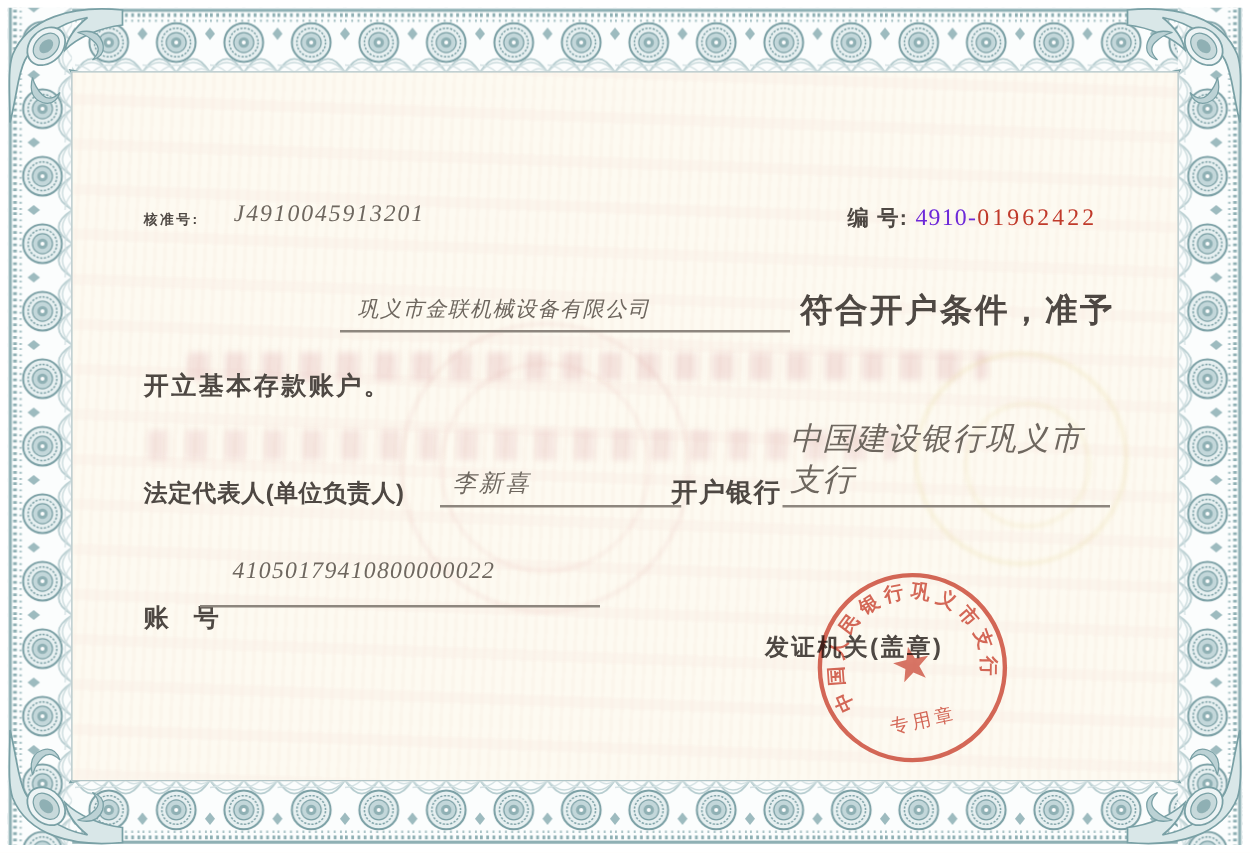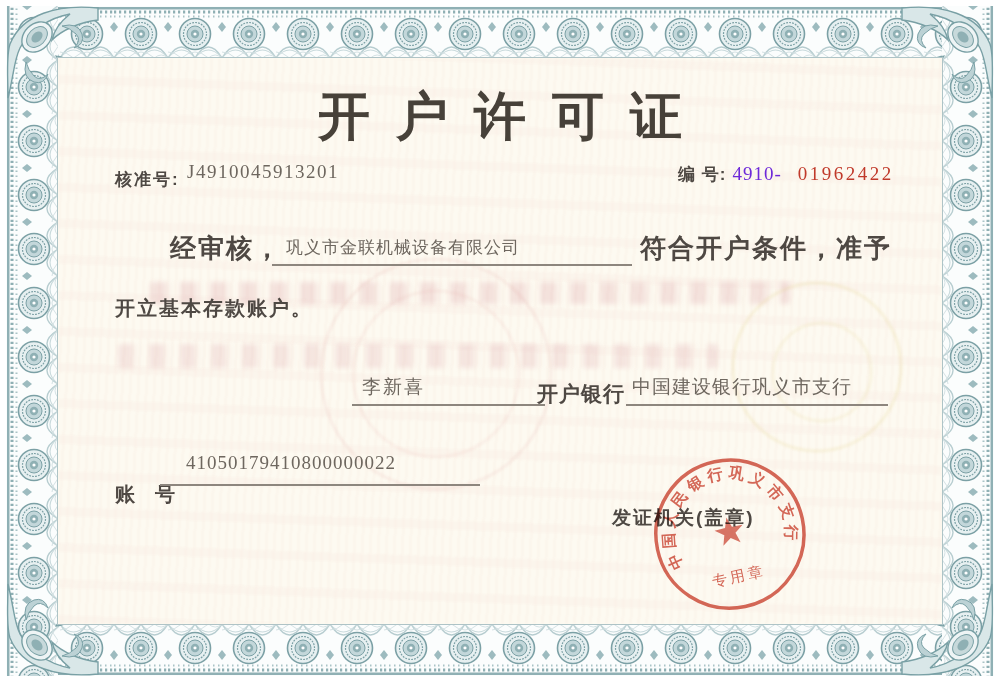--- a/index.html
+++ b/index.html
@@ -40,43 +40,43 @@
   .wm-ring-pink-inner { left:352px; top:290px; width:168px; height:168px; border:2px solid rgba(225,160,155,0.18); }
   .wm-ring-gold-outer { left:732px; top:282px; width:170px; height:170px; border:2px solid rgba(226,208,130,0.32); }
   .wm-ring-gold-inner { left:772px; top:322px; width:100px; height:100px; border:2px solid rgba(226,208,130,0.24); }
   
   .title {
     position:absolute; left:0; right:0; top:82px; text-align:center;
     font-family:"Liberation Serif", serif; font-weight:700; font-size:52px;
     letter-spacing:26px; padding-left:26px; color:#474139;
   }
   .lbl { color:#4e4843; font-weight:700; }
-  .val { font-family:"Liberation Serif", serif; color:#6e675f; }
-  .approval-label { position:absolute; left:115px; top:168px; font-size:17px; letter-spacing:2px; }
+  .val { font-family:"Liberation Serif", serif; color:#6e675f;font-style:italic; }
+  .approval-label { position:absolute; left:115px; top:168px; font-size:11px; letter-spacing:2px; }
   .approval-value { position:absolute; left:187px; top:161px; font-size:19px; letter-spacing:1.5px; }
   .serial { position:absolute; left:678px; top:163px; font-size:17px; letter-spacing:1px; white-space:nowrap; }
   .serial .prefix { font-family:"Liberation Serif", serif; font-size:19px; color:#6d28d9; font-weight:400; margin-left:6px; }
-  .serial .red { font-family:"Liberation Serif", serif; font-size:19px; color:#c0392a; font-weight:400; letter-spacing:2.5px; margin-left:16px; }
+  .serial .red { font-family:"Liberation Serif", serif; font-size:19px; color:#c0392a; font-weight:400; letter-spacing:2.5px; margin-left:0; }
   .l1-review  { position:absolute; left:170px; top:231px; font-size:26px; letter-spacing:2px; }
   .l1-company { position:absolute; left:272px; top:222px; width:360px; height:44px;
     border-bottom:2px solid #8d867e; display:flex; align-items:flex-end; padding:0 0 5px 14px;
     font-size:17px; letter-spacing:1px; }
   .l1-qualify { position:absolute; left:640px; top:231px; font-size:26px; letter-spacing:2px; }
   .l2 { position:absolute; left:115px; top:295px; font-size:20px; letter-spacing:2px; }
   .l3-label { position:absolute; left:115px; top:382px; font-size:19px; letter-spacing:0.5px; }
   .l3-rep   { position:absolute; left:352px; top:368px; width:193px; height:38px;
     border-bottom:2px solid #8d867e; display:flex; align-items:flex-end; padding:0 0 4px 10px;
     font-size:19px; letter-spacing:2px; }
   .l3-banklabel { position:absolute; left:537px; top:380px; font-size:21px; letter-spacing:1px; }
   .l3-bank  { position:absolute; left:626px; top:368px; width:262px; height:38px;
     border-bottom:2px solid #8d867e; display:flex; align-items:flex-end; padding:0 0 4px 6px;
-    font-size:19px; letter-spacing:1px;text-align:center; }
+    font-size:25px; letter-spacing:1px; }
   .l4-label { position:absolute; left:115px; top:460px; font-size:20px;margin-top:21px; }
   .l4-acct  { position:absolute; left:160px; top:446px; width:320px; height:40px;
-    border-bottom:2px solid #8d867e; display:flex; align-items:center; padding:0 0 4px 26px;
+    border-bottom:2px solid #8d867e; display:flex; align-items:flex-start; padding:0 0 4px 26px;
     font-size:19px; letter-spacing:1px; }
   .issuer   { position:absolute; left:612px; top:505px; font-size:19px; letter-spacing:2px; }
   .dateline { position:absolute; left:606px; top:532px; font-size:17px; white-space:nowrap; }
   .dt-num  { font-family:"Liberation Serif", serif; font-size:19px; color:#5d5750; position:relative; top:-5px; letter-spacing:1px; }
   .dt-unit { font-weight:700; color:#4e4843; margin:0 5px; }
   
   .seal { position:absolute; left:648px; top:452px; width:165px; height:165px;
     transform:rotate(-12deg); opacity:0.8; mix-blend-mode:multiply; }
   .defs-holder { position:absolute; width:0; height:0; }
 </style>
@@ -150,36 +150,35 @@
 
   <div class="inner"></div>
   <div class="texture"></div>
   <div class="wm-row wm-row1"></div>
   <div class="wm-row wm-row2"></div>
   <div class="wm-ring wm-ring-pink-outer"></div>
   <div class="wm-ring wm-ring-pink-inner"></div>
   <div class="wm-ring wm-ring-gold-outer"></div>
   <div class="wm-ring wm-ring-gold-inner"></div>
 
-  <div class="title">开户许可证</div>
 
   <div class="approval-label lbl">核准号:</div>
   <div class="approval-value val">J4910045913201</div>
 
   <div class="serial">
     <span class="lbl">编 号:</span><span class="prefix">4910-</span><span class="red">01962422</span>
   </div>
 
-  <div class="l1-review lbl">经审核，</div>
   <div class="l1-company val">
     <span>巩义市金联机械设备有限公司</span>
   </div>
   <div class="l1-qualify lbl">符合开户条件，准予</div>
   <div class="l2 lbl">开立基本存款账户。</div>
 
+  <div class="l3-label lbl">法定代表人(单位负责人)</div>
   <div class="l3-rep val">
     <span>李新喜</span>
   </div>
   <div class="l3-banklabel lbl">开户银行</div>
   <div class="l3-bank val">
     <span>中国建设银行巩义市支行</span>
   </div>
 
   <div class="l4-label lbl">账　号</div>
   <div class="l4-acct val">

